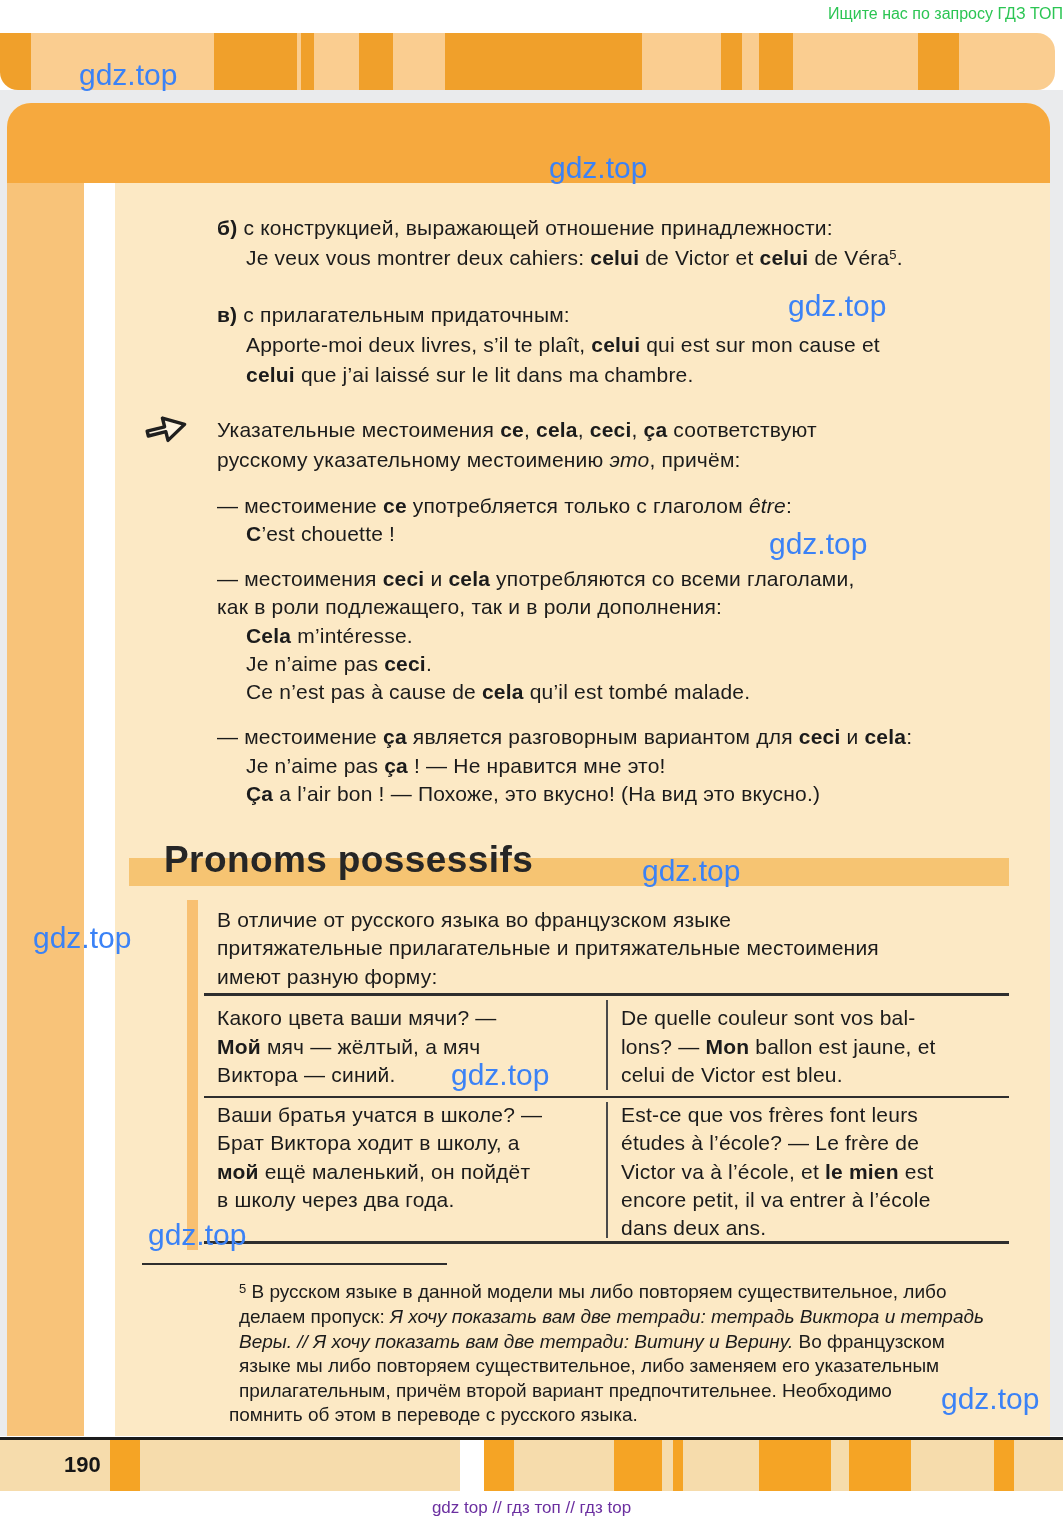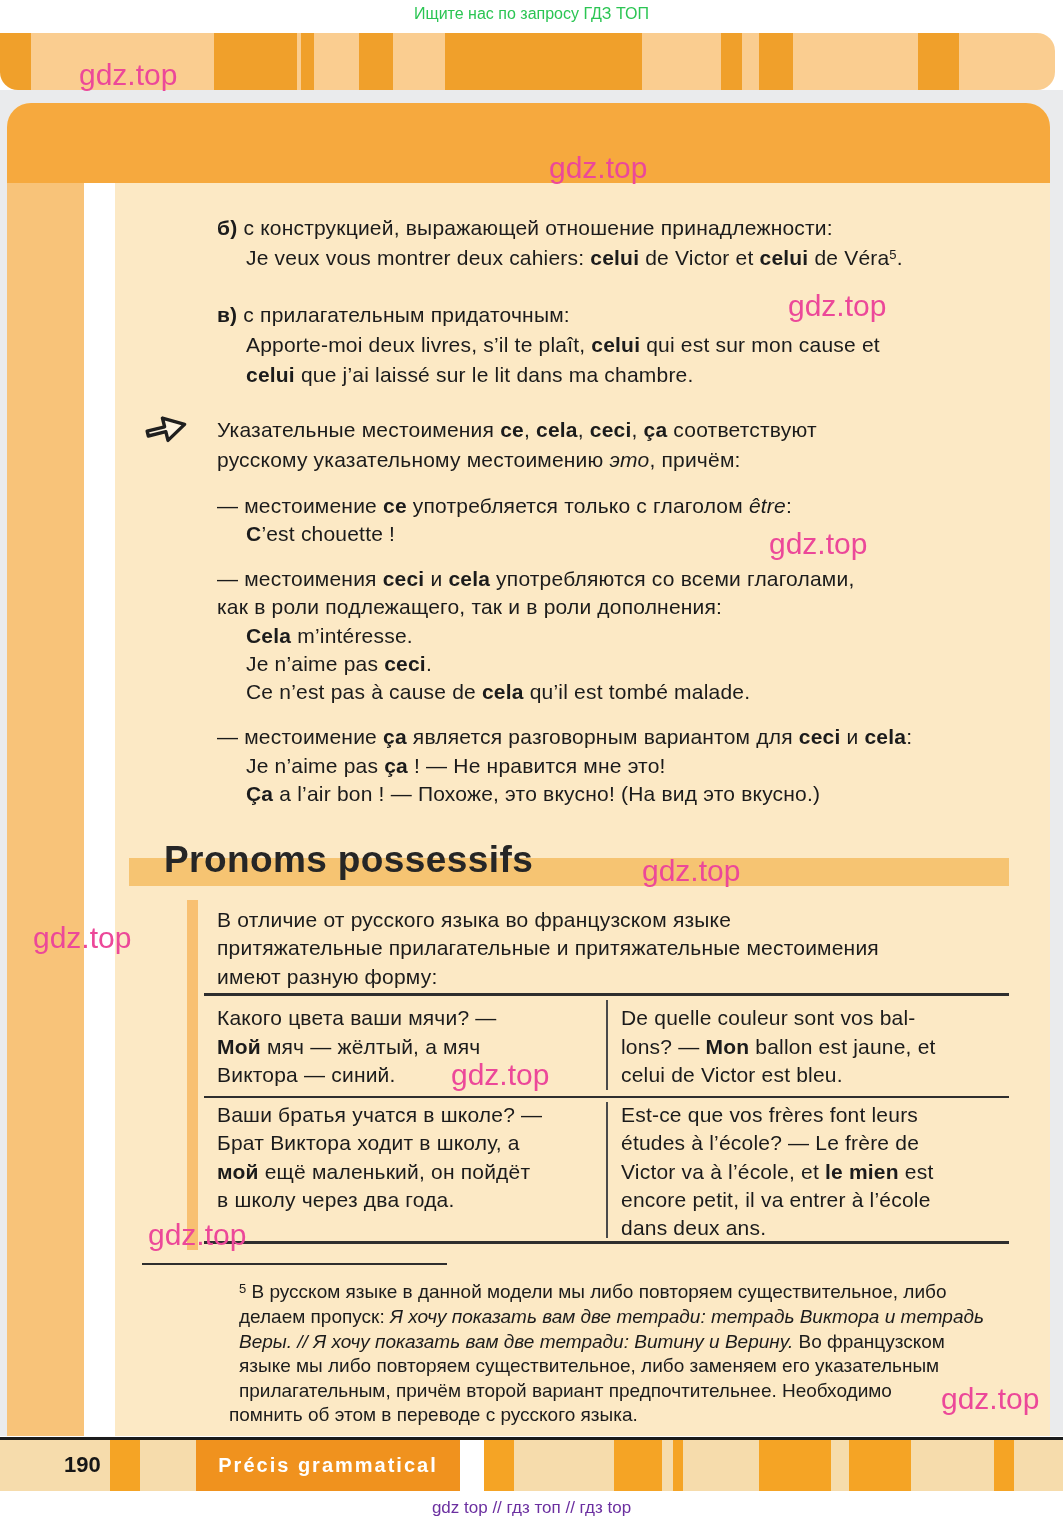--- a/index.html
+++ b/index.html
@@ -2,21 +2,21 @@
 <html><head>
 <meta charset="utf-8">
 <style>
   html,body{margin:0;padding:0;}
   body{
     width:1063px;height:1526px;position:relative;overflow:hidden;
     background:#ffffff;
     font-family:"Liberation Sans","DejaVu Sans",sans-serif;
     color:#1b1b1b;
   }
-  .promo-top{position:absolute;top:5px;left:0;width:100%;text-align:center;
+  .promo-top{position:absolute;top:5px;left:0;width:100%;text-align:right;
     font-size:16px;color:#2bc553;}
   .backdrop{position:absolute;top:90px;left:0;width:1063px;height:1346px;background:#eaebed;}
   .banner{position:absolute;top:33px;left:0;width:1055px;height:57px;
     border-radius:0 18px 18px 18px;
     background:linear-gradient(90deg,
       #f0a02b 0 31px,#facd90 31px 214px,#f0a02b 214px 297px,#facd90 297px 301px,
       #f0a02b 301px 314px,#facd90 314px 359px,#f0a02b 359px 393px,#facd90 393px 445px,
       #f0a02b 445px 642px,#facd90 642px 721px,#f0a02b 721px 742px,#facd90 742px 759px,
       #f0a02b 759px 793px,#facd90 793px 918px,#f0a02b 918px 959px,#facd90 959px 100%);}
   .card{position:absolute;top:103px;left:7px;width:1043px;height:1333px;
@@ -31,21 +31,21 @@
   .b{font-weight:700;}
   .i{font-style:italic;}
   .sup{font-size:13px;vertical-align:top;position:relative;top:-3px;}
   .heading{position:absolute;font-size:37px;font-weight:700;color:#262626;
     letter-spacing:0.4px;white-space:nowrap;z-index:3;}
   .heading-band{position:absolute;background:#f6c472;z-index:2;}
   .accent-bar{position:absolute;background:#f8c072;}
   .hrule{position:absolute;background:#2e2e2e;}
   .vrule{position:absolute;background:#4a4a4a;}
   .arrow-icon{position:absolute;}
-  .wm{position:absolute;font-size:30px;color:#ec4899;z-index:60;white-space:nowrap;}
+  .wm{position:absolute;font-size:30px;color:#3b82f6;z-index:60;white-space:nowrap;}
   .footer-line{position:absolute;top:1437px;left:0;width:1063px;height:3px;background:#1c1c1c;}
   .footer-bar{position:absolute;top:1440px;left:0;width:1063px;height:51px;
     background:linear-gradient(90deg,
       #f6dcac 0 110px,#f5a425 110px 140px,#f6dcac 140px 484px,#f5a425 484px 514px,
       #f6dcac 514px 614px,#f5a425 614px 662px,#f6dcac 662px 673px,#f5a425 673px 683px,
       #f6dcac 683px 759px,#f5a425 759px 831px,#f6dcac 831px 849px,#f5a425 849px 911px,
       #f6dcac 911px 994px,#f5a425 994px 1014px,#f6dcac 1014px 100%);}
   .footer-block{position:absolute;top:0;left:196px;width:264px;height:51px;
     background:#f0921e;display:flex;align-items:center;justify-content:center;}
   .footer-block-label{color:#ffffff;font-weight:700;font-size:20px;letter-spacing:2px;}
@@ -157,20 +157,17 @@
 <span class="wm" style="left:788px;top:289px;">gdz.top</span>
 <span class="wm" style="left:769px;top:527px;">gdz.top</span>
 <span class="wm" style="left:642px;top:854px;">gdz.top</span>
 <span class="wm" style="left:33px;top:921px;">gdz.top</span>
 <span class="wm" style="left:451px;top:1058px;">gdz.top</span>
 <span class="wm" style="left:148px;top:1218px;">gdz.top</span>
 <span class="wm" style="left:941px;top:1382px;">gdz.top</span>
 
 <div class="footer-line"></div>
 <div class="footer-bar">
-  <div class="footer-block">
-    <span class="footer-block-label">Précis grammatical</span>
-  </div>
   <div class="footer-gap"></div>
   <span class="page-num">190</span>
 </div>
 
 <div class="promo-bottom">gdz top  //  гдз топ  //  гдз top</div>
 
 </body></html>

